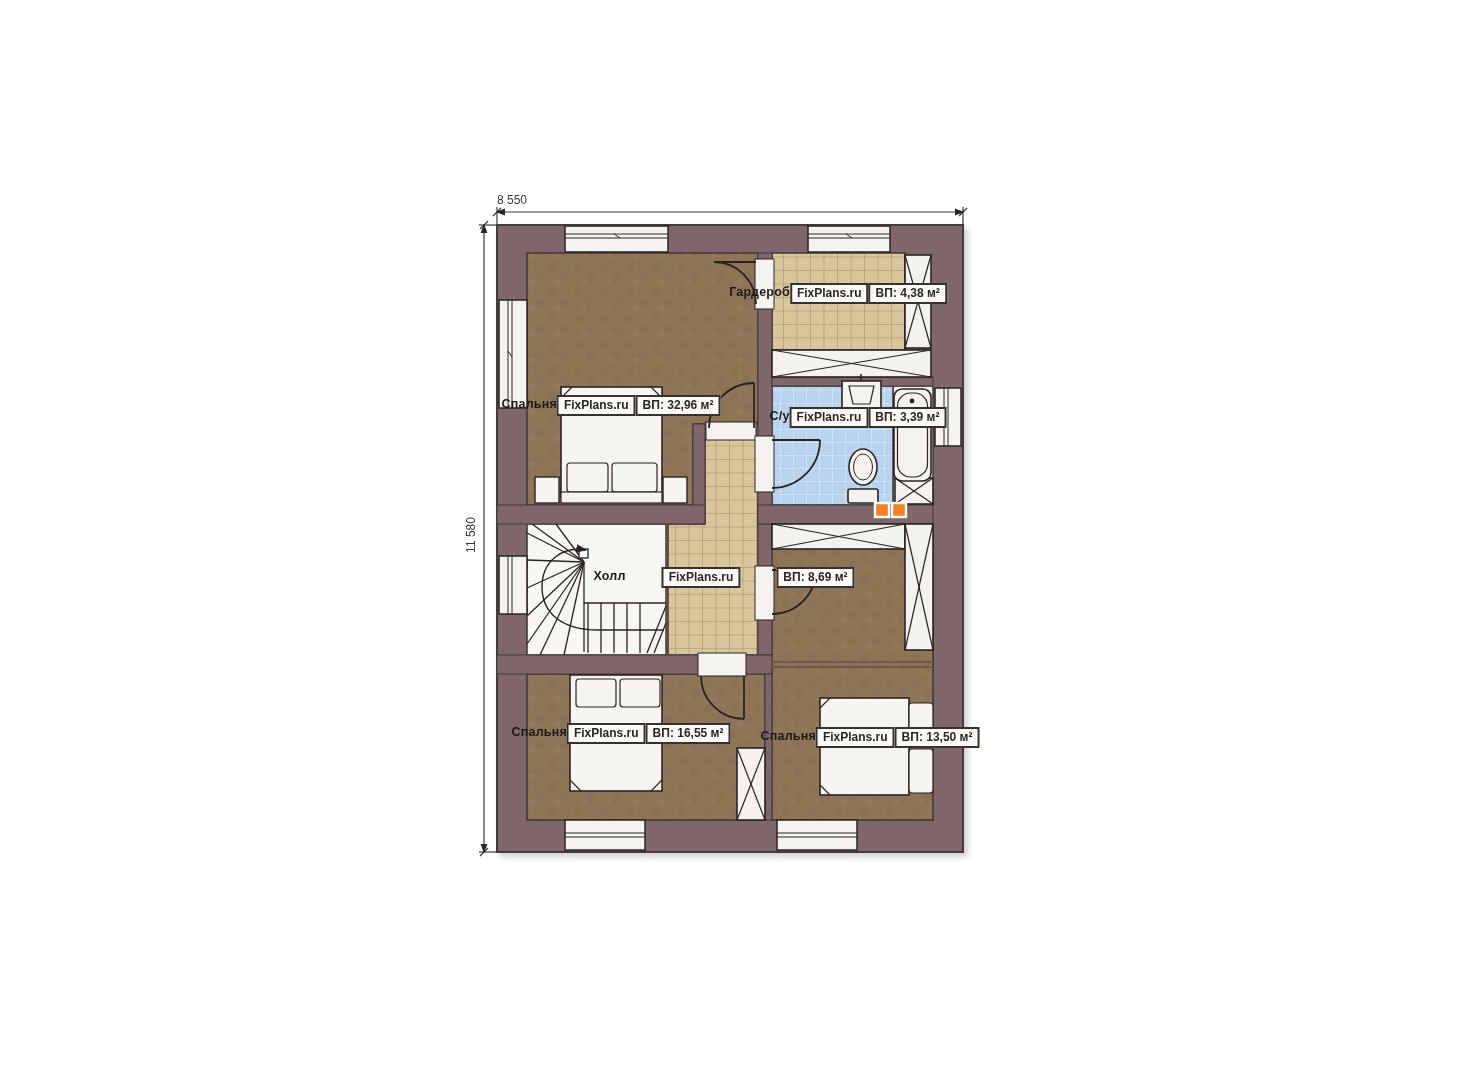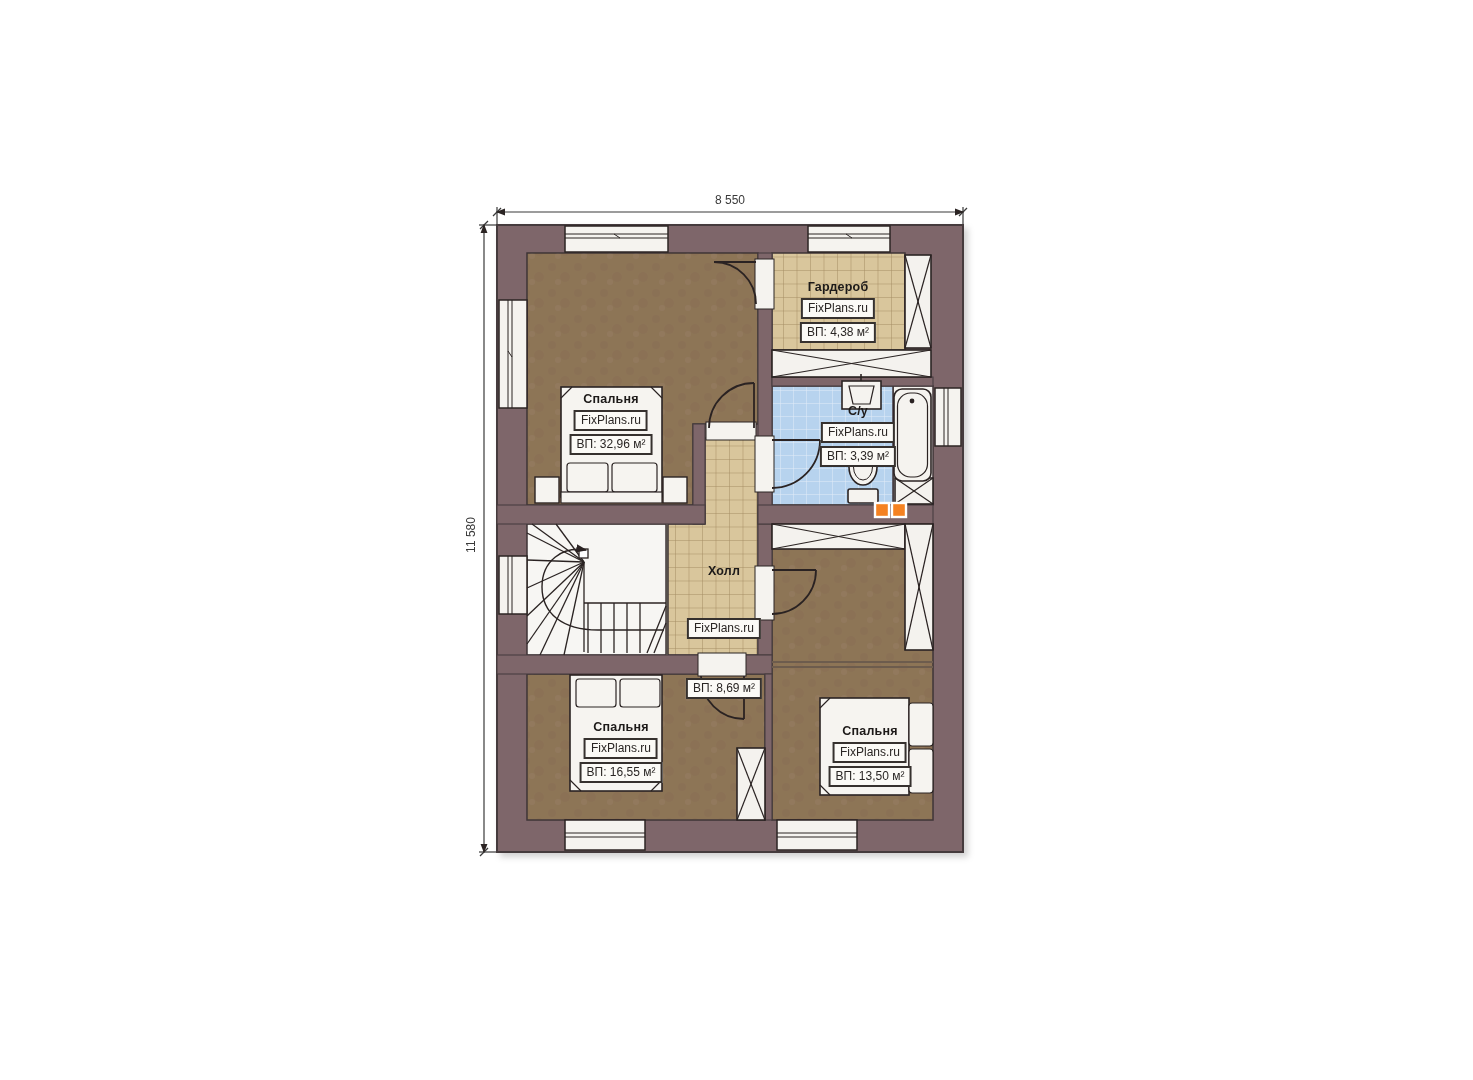--- a/index.html
+++ b/index.html
@@ -3,34 +3,34 @@
 <meta charset="utf-8">
 <style>
   html,body{margin:0;padding:0;background:#ffffff;}
   .stage{
     position:relative;width:1473px;height:1080px;background:#ffffff;overflow:hidden;
     font-family:"Liberation Sans",sans-serif;
   }
   .stage svg{position:absolute;left:0;top:0;}
   .room-label{
     position:absolute;transform:translateX(-50%);
-    display:flex;flex-direction:column;align-items:center;z-index:5;
+    display:flex;flex-direction:row;align-items:center;z-index:5;
   }
   .room-name{
     font-size:12.5px;font-weight:bold;color:#1d1a19;letter-spacing:.2px;white-space:nowrap;
     margin-bottom:1px;
   }
   .label-box{
     border:2px solid #36312e;background:#fbfaf6;padding:0 5px;margin-top:3px;
-    font-size:12px;font-weight:400;color:#2a2624;line-height:17px;white-space:nowrap;
+    font-size:12px;font-weight:700;color:#2a2624;line-height:17px;white-space:nowrap;
   }
   .dim-label{
     position:absolute;font-size:12px;color:#3a3a3a;z-index:4;white-space:nowrap;
   }
-  .dim-top{left:497px;top:193px;width:466px;text-align:center;}
+  .dim-top{left:497px;top:193px;width:466px;text-align:left;}
   .dim-left{left:441px;top:528px;width:60px;text-align:center;transform:rotate(-90deg);}
 </style>
 </head>
 <body>
 
 <div class="stage">
 
   <svg width="1473" height="1080" viewBox="0 0 1473 1080">
     <defs>
       <pattern id="tanTile" width="13.5" height="13.5" patternUnits="userSpaceOnUse">

